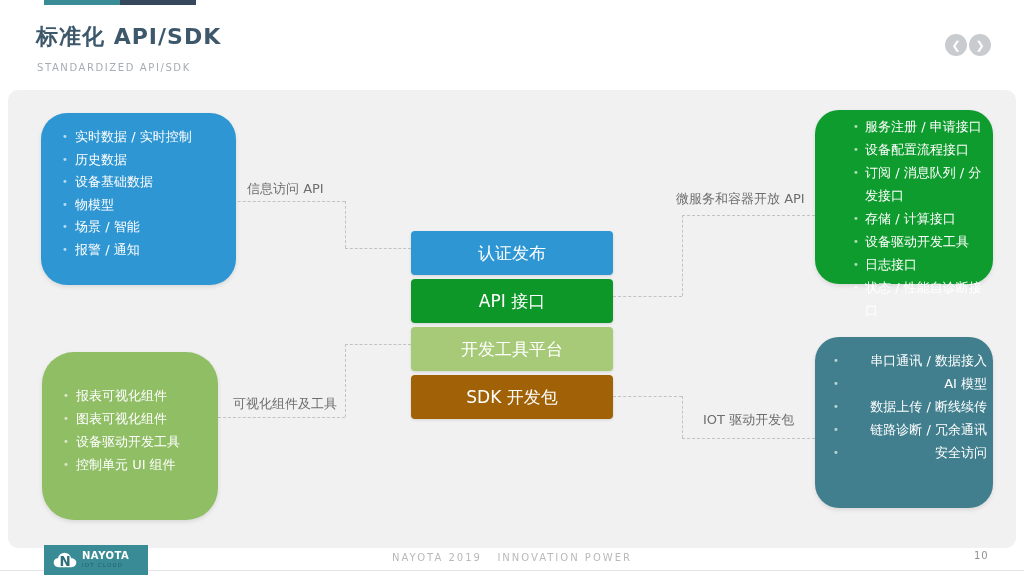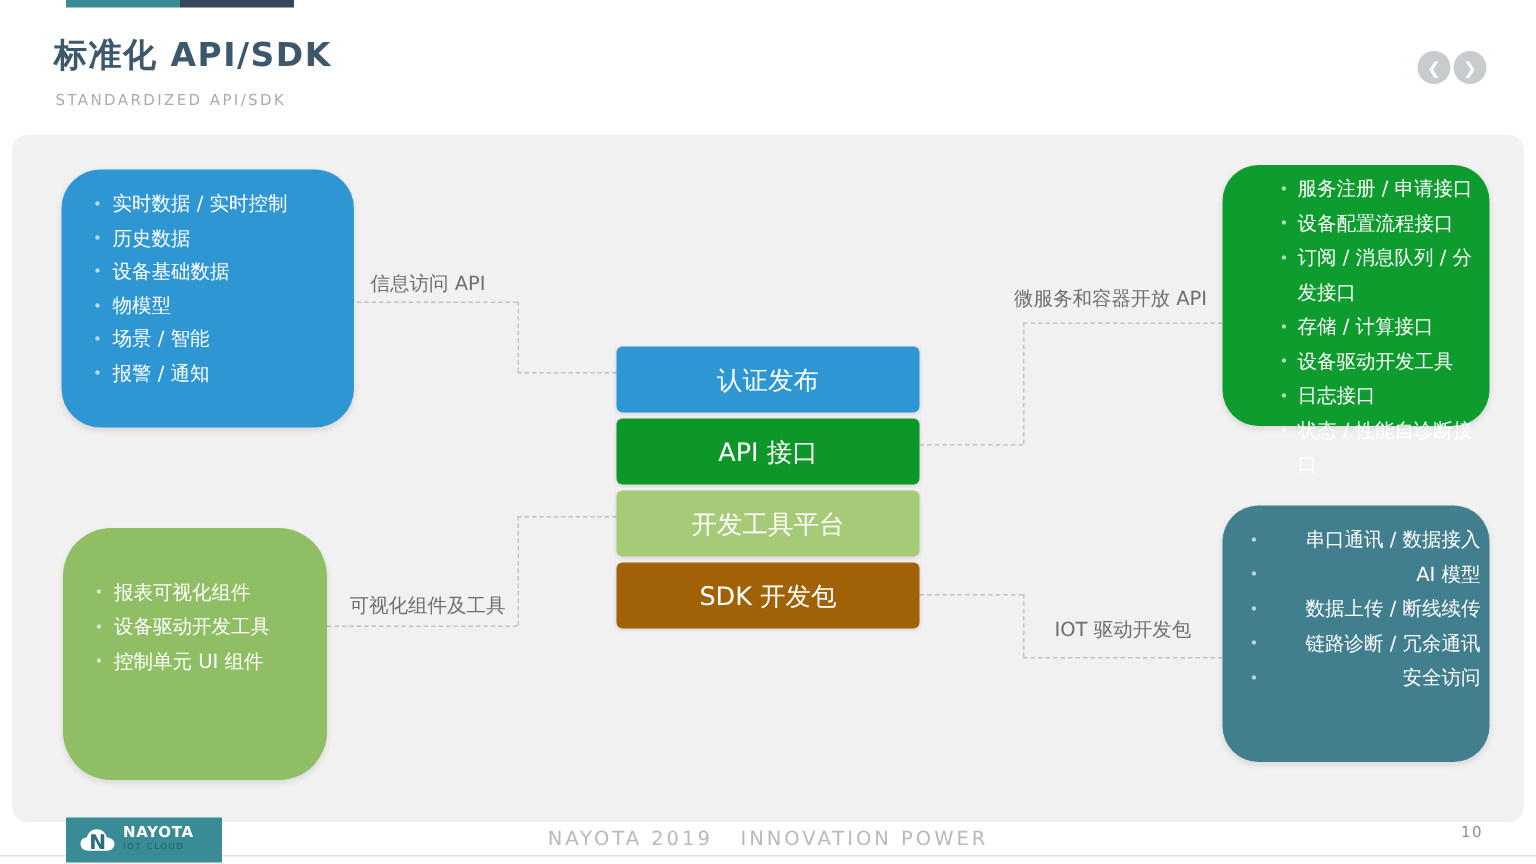--- a/index.html
+++ b/index.html
@@ -61,21 +61,21 @@
   .lbl-right-bottom { left:703px; top:411px; }
 
   
   .logo-block { position:absolute; left:44px; top:545px; width:104px; height:30px; background:#398b95;
     display:flex; align-items:center; padding-left:8px; }
   .logo-cloud { width:26px; height:20px; margin-right:4px; }
   .logo-texts { display:flex; flex-direction:column; line-height:1; }
   .logo-name { font-size:10px; font-weight:bold; color:#ffffff; letter-spacing:0.5px; }
   .logo-sub  { font-size:5.5px; color:rgba(10,60,70,0.55); letter-spacing:1.2px; margin-top:2px; }
   .credit { position:absolute; left:0; top:552px; width:1024px; text-align:center;
-    font-size:13px; color:#b9b9b9; letter-spacing:2px; white-space:pre; }
+    font-size:10px; color:#b9b9b9; letter-spacing:2px; white-space:pre; }
   .page-number { position:absolute; left:974px; top:550px; font-size:10px; color:#909090; letter-spacing:1px; }
 </style>
 </head>
 <body>
 
 <div class="page">
 
   <div class="topbar teal"></div>
   <div class="topbar navy"></div>
   <div class="title">标准化 API/SDK</div>
@@ -118,20 +118,21 @@
         <li>设备基础数据</li>
         <li>物模型</li>
         <li>场景 / 智能</li>
         <li>报警 / 通知</li>
       </ul>
   </div>
 
   <div class="dbox box-left-bottom">
     <ul>
         <li>报表可视化组件</li>
+        <li>图表可视化组件</li>
         <li>设备驱动开发工具</li>
         <li>控制单元 UI 组件</li>
       </ul>
   </div>
 
   <div class="dbox box-right-top">
     <ul>
         <li>服务注册 / 申请接口</li>
         <li>设备配置流程接口</li>
         <li>订阅 / 消息队列 / 分发接口</li>

